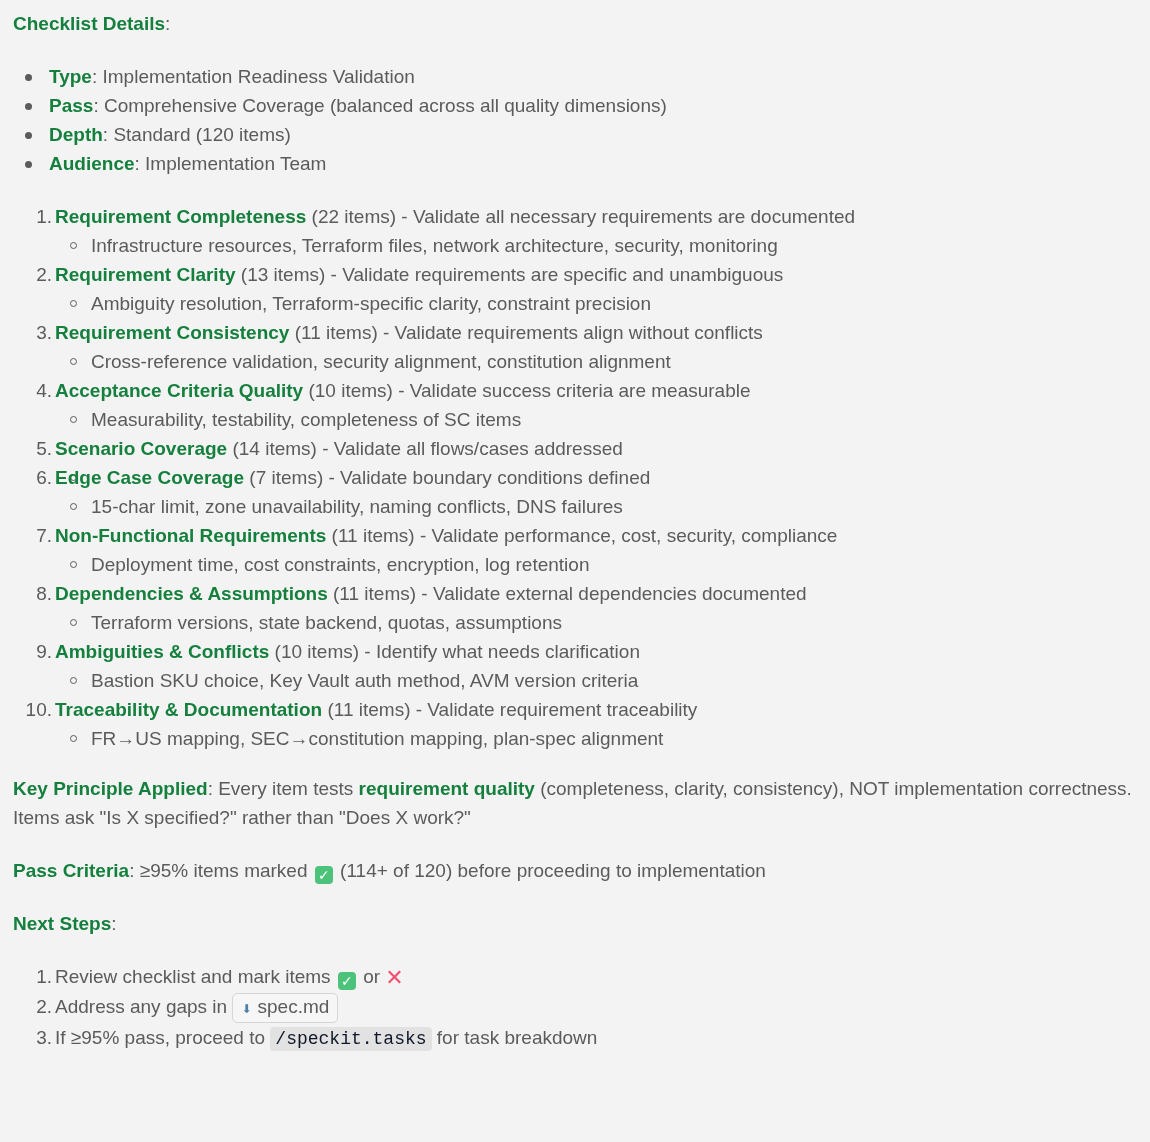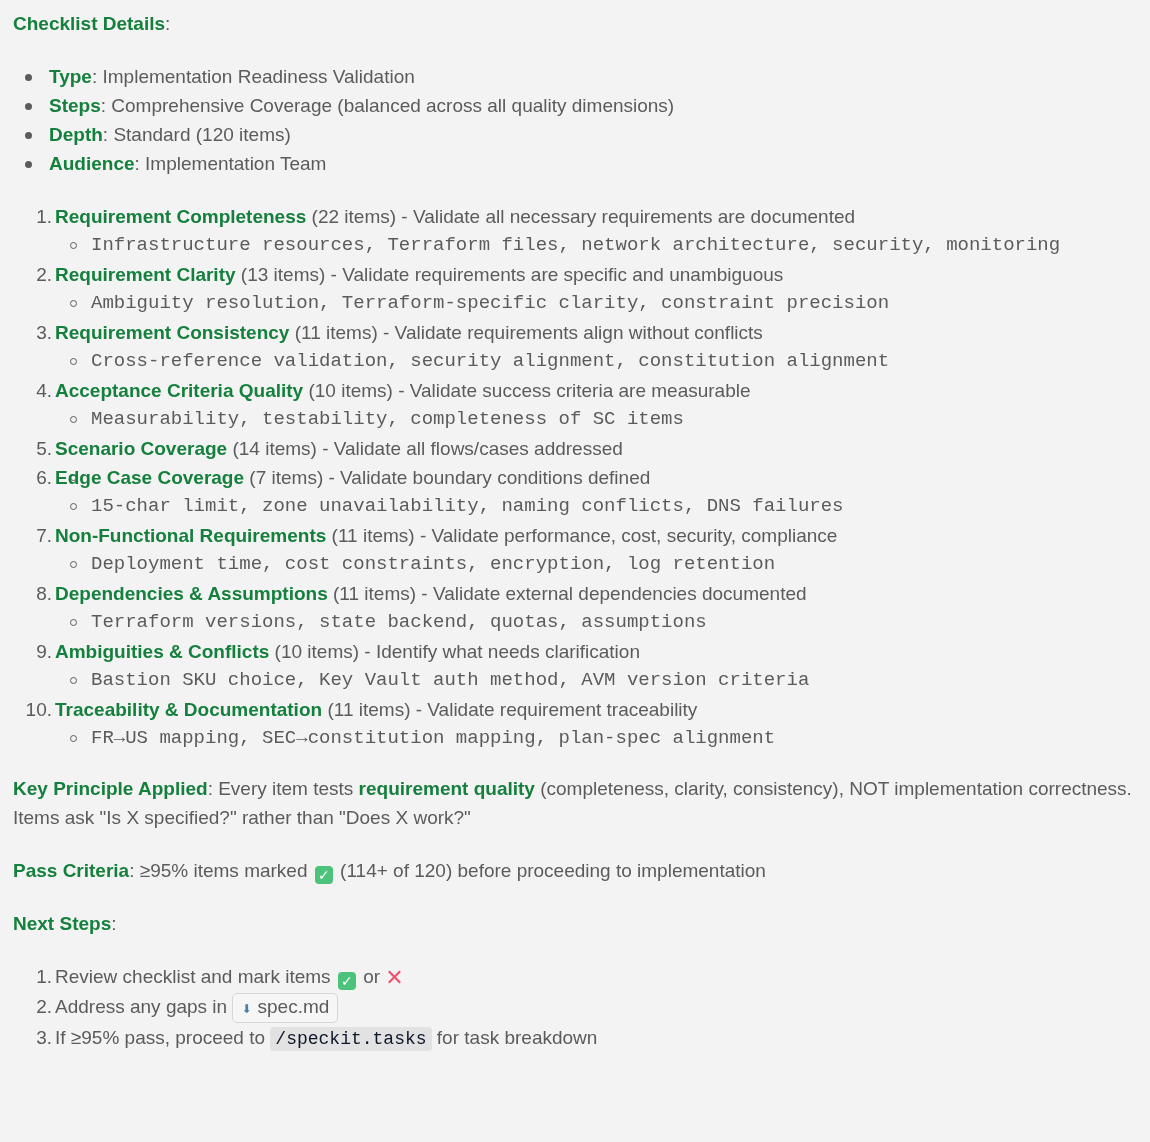--- a/index.html
+++ b/index.html
@@ -49,21 +49,20 @@
   ol.cats > li { position: relative; padding-left: 42px; }
   ol.cats > li .num {
     position: absolute;
     left: 0;
     width: 39px;
     text-align: right;
   }
   ol.cats > li .sub {
     position: relative;
     padding-left: 36px;
-    font-family: Liberation Mono, monospace;
   }
   ol.cats > li .sub .ring {
     position: absolute;
     left: 15px;
     top: 11px;
     width: 5px;
     height: 5px;
     border-radius: 50%;
     border: 1.5px solid #5b5b5b;
   }
@@ -125,21 +124,21 @@
 </style>
 </head>
 <body>
 
 <div class="wrap">
 
   <p class="section-title"><b>Checklist Details</b><span>:</span></p>
 
   <ul class="details">
     <li><span class="dot"></span><b>Type</b><span>: Implementation Readiness Validation</span></li>
-    <li><span class="dot"></span><b>Steps</b><span>: Comprehensive Coverage (balanced across all quality dimensions)</span></li>
+    <li><span class="dot"></span><b>Pass</b><span>: Comprehensive Coverage (balanced across all quality dimensions)</span></li>
     <li><span class="dot"></span><b>Depth</b><span>: Standard (120 items)</span></li>
     <li><span class="dot"></span><b>Audience</b><span>: Implementation Team</span></li>
   </ul>
 
 
   <ol class="cats">
     <li>
       <span class="num">1.</span><b>Requirement Completeness</b><span> (22 items) - Validate all necessary requirements are documented</span>
       <div class="sub"><span class="ring"></span><span>Infrastructure resources, Terraform files, network architecture, security, monitoring</span></div>
     </li>

